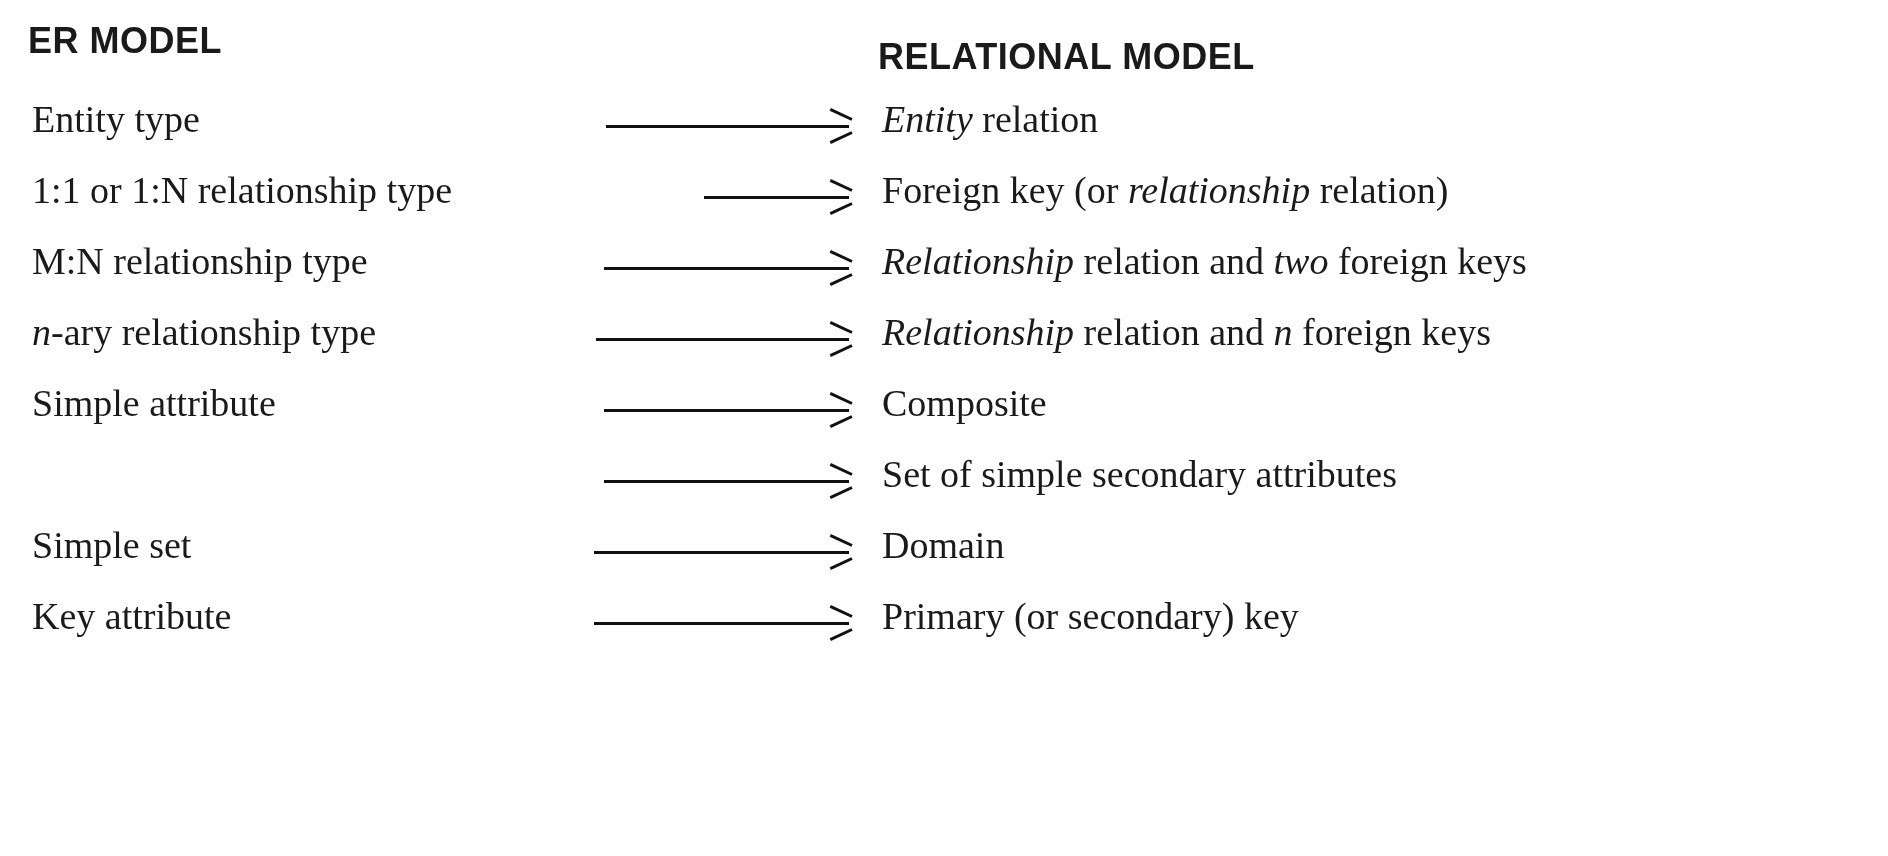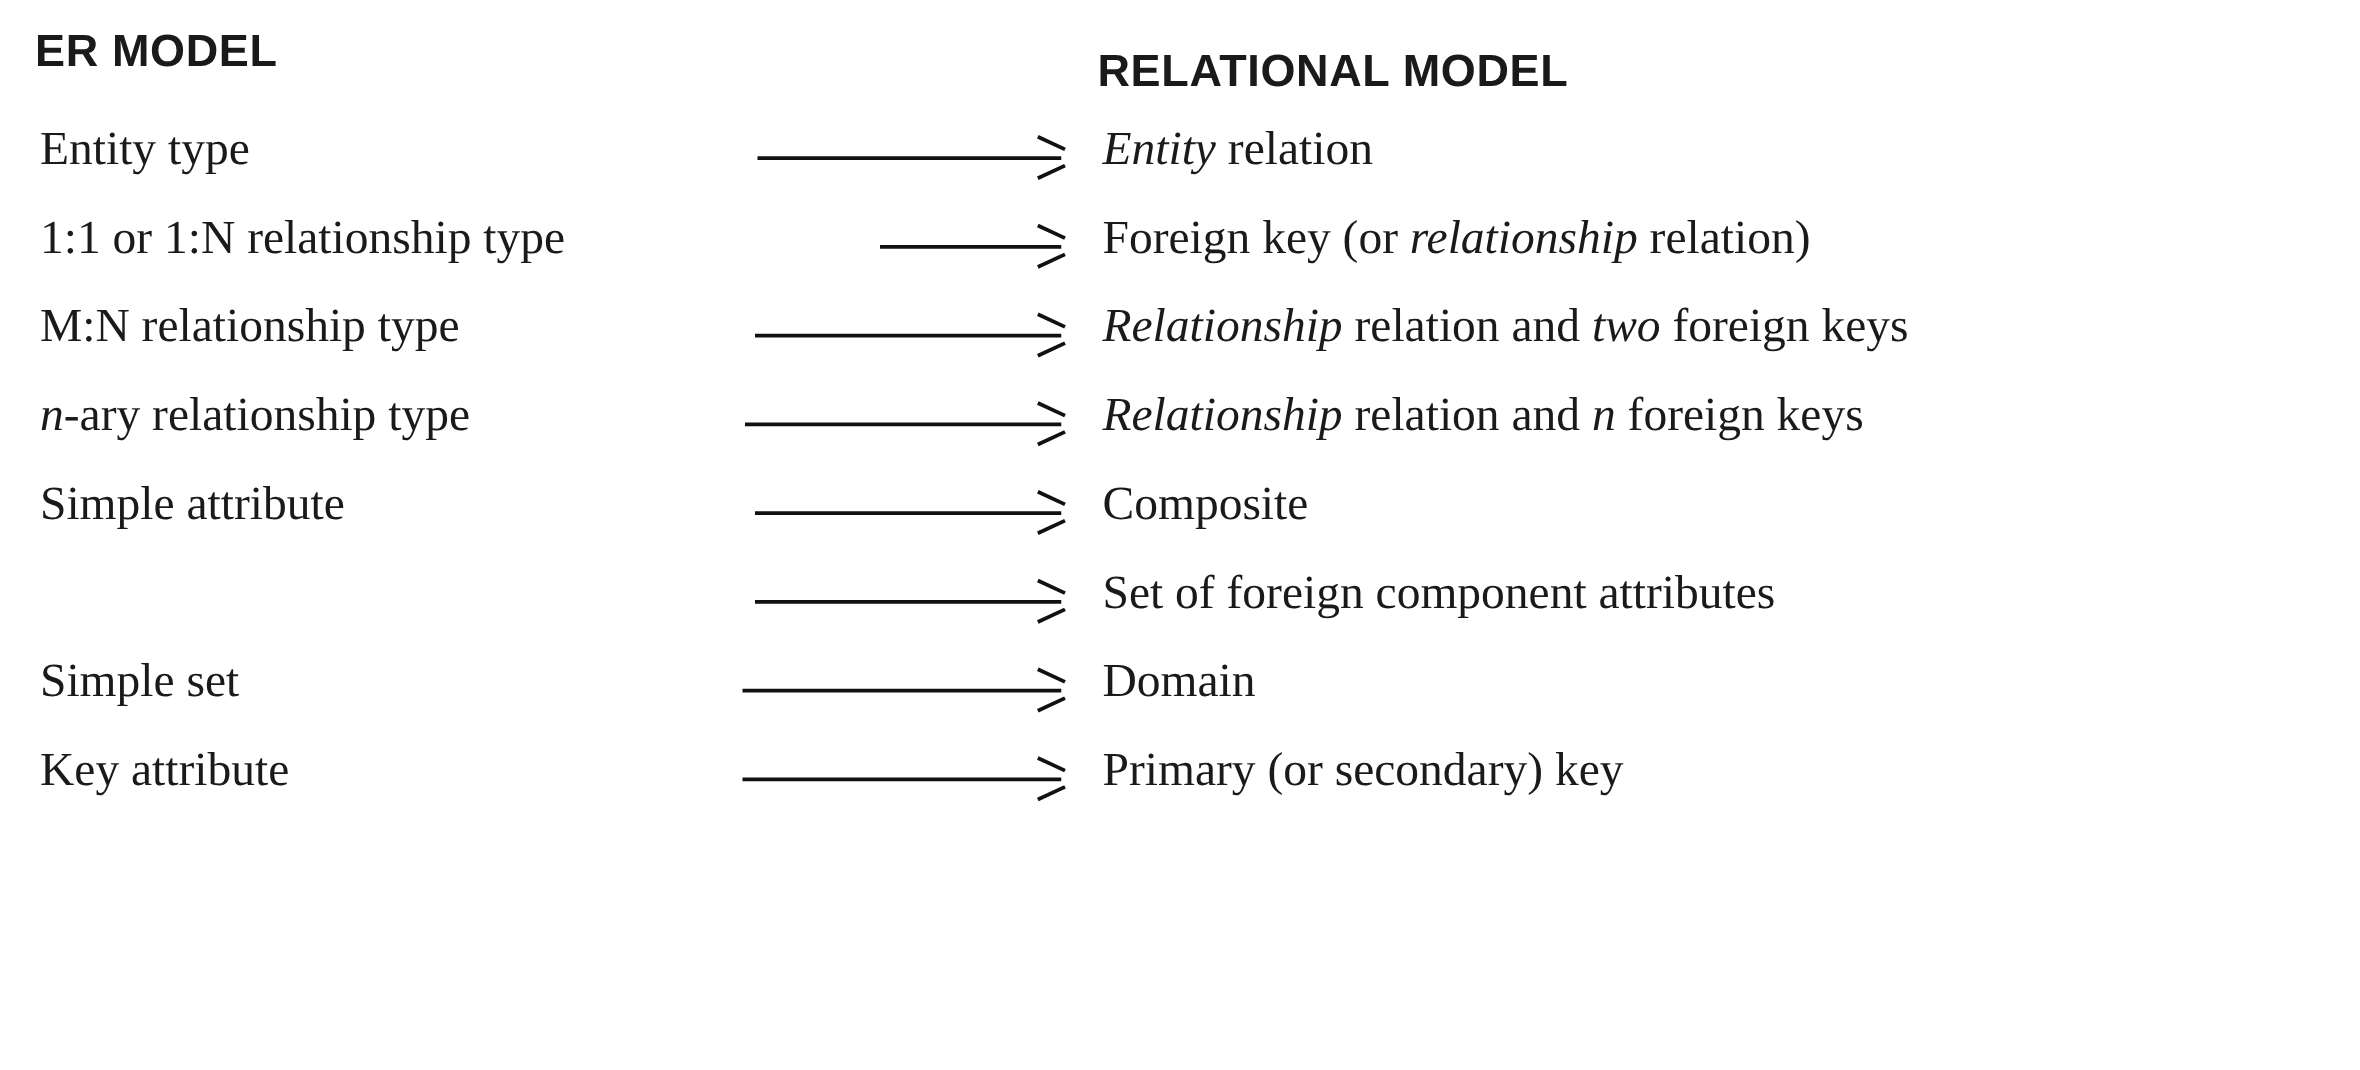--- a/index.html
+++ b/index.html
@@ -168,21 +168,21 @@
           <span class="shaft"></span>
           <span class="head"></span>
         </div>
         <div class="cell rel">Composite</div>
       </div>
       <div class="map-row">
         <div class="arrow" style="left: 600px; width: 245px;">
           <span class="shaft"></span>
           <span class="head"></span>
         </div>
-        <div class="cell rel">Set of foreign component attributes</div>
+        <div class="cell rel">Set of simple secondary attributes</div>
       </div>
       <div class="map-row">
         <div class="cell er">Simple set</div>
         <div class="arrow" style="left: 590px; width: 255px;">
           <span class="shaft"></span>
           <span class="head"></span>
         </div>
         <div class="cell rel">Domain</div>
       </div>
       <div class="map-row">

